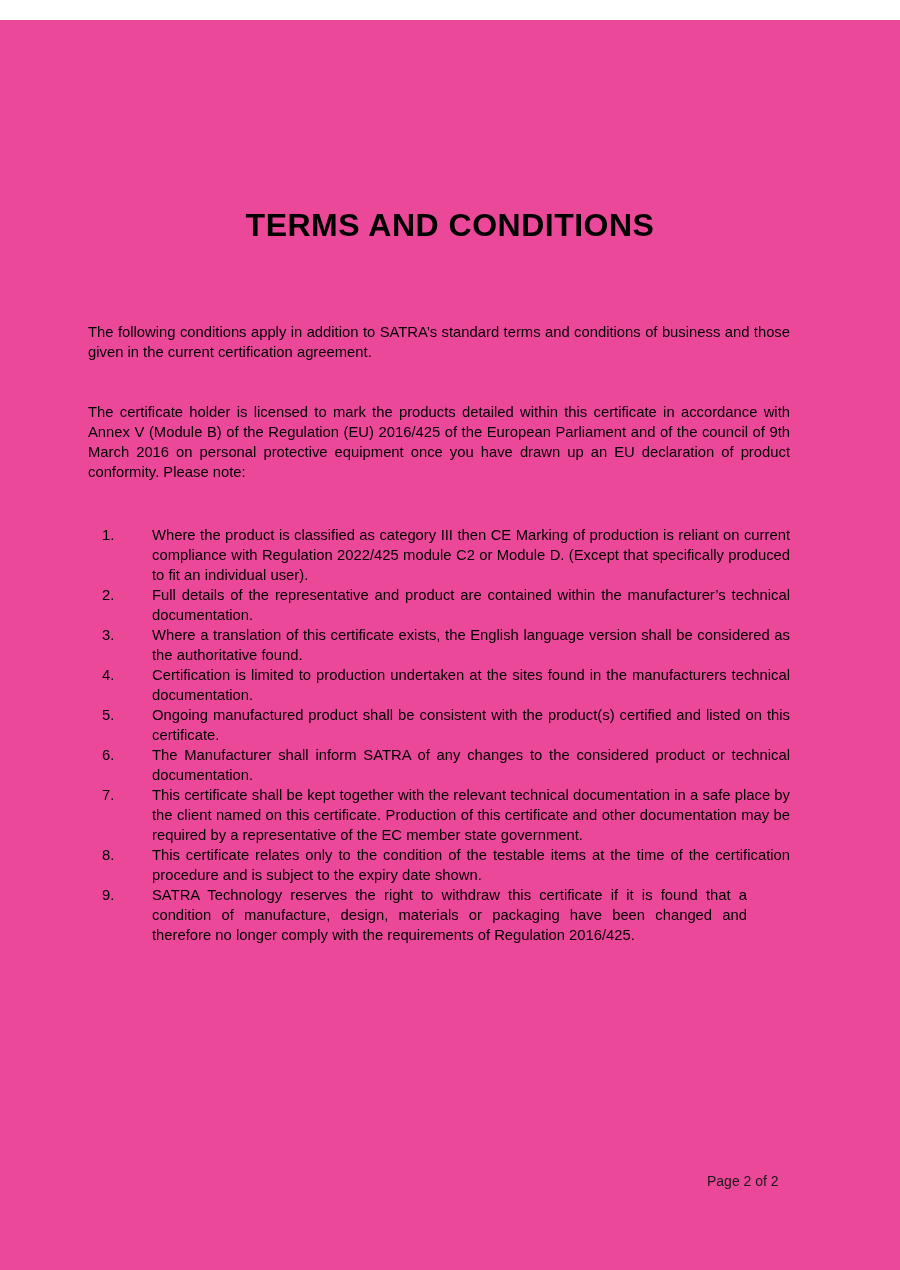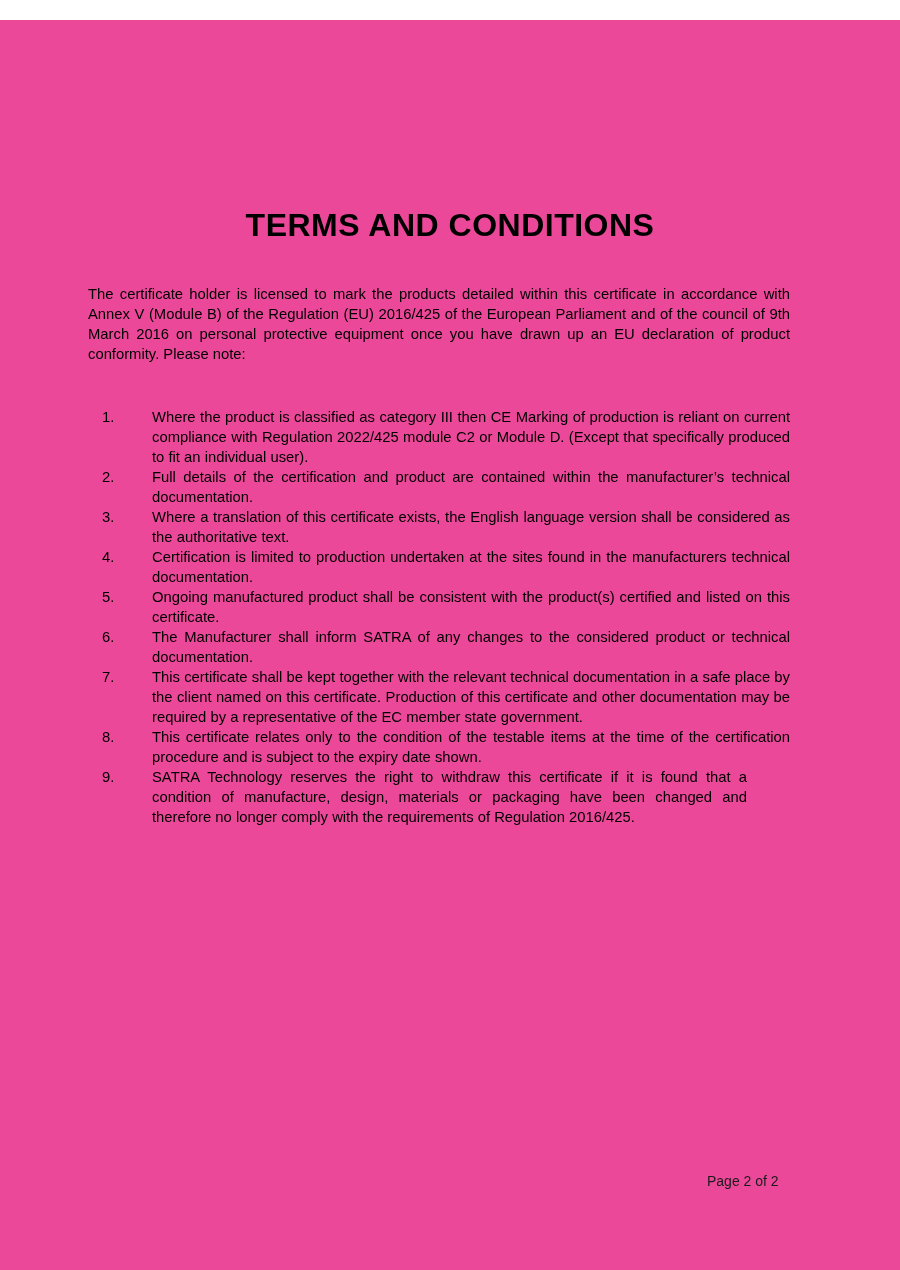--- a/index.html
+++ b/index.html
@@ -60,38 +60,39 @@
     color: #1a1a1a;
   }
 </style>
 </head>
 <body>
 
 <div class="page">
 
   <h1 class="doc-title">TERMS AND CONDITIONS</h1>
 
+  <p class="intro-para first body-text">The following conditions apply in addition to SATRA’s standard terms and conditions of business and those given in the current certification agreement.</p>
 
   <p class="intro-para second body-text">The certificate holder is licensed to mark the products detailed within this certificate in accordance with Annex V (Module B) of the Regulation (EU) 2016/425 of the European Parliament and of the council of 9th March 2016 on personal protective equipment once you have drawn up an EU declaration of product conformity. Please note:</p>
 
   <div class="cond-list body-text">
 
     <div class="cond-row">
       <span class="cond-num">1.</span>
       <div class="cond-text">Where the product is classified as category III then CE Marking of production is reliant on current compliance with Regulation 2022/425 module C2 or Module D. (Except that specifically produced to fit an individual user).</div>
     </div>
 
     <div class="cond-row">
       <span class="cond-num">2.</span>
-      <div class="cond-text">Full details of the certification and product are contained within the manufacturer’s technical documentation.</div>
+      <div class="cond-text">Full details of the representative and product are contained within the manufacturer’s technical documentation.</div>
     </div>
 
     <div class="cond-row">
       <span class="cond-num">3.</span>
-      <div class="cond-text">Where a translation of this certificate exists, the English language version shall be considered as the authoritative text.</div>
+      <div class="cond-text">Where a translation of this certificate exists, the English language version shall be considered as the authoritative found.</div>
     </div>
 
     <div class="cond-row">
       <span class="cond-num">4.</span>
       <div class="cond-text">Certification is limited to production undertaken at the sites found in the manufacturers technical documentation.</div>
     </div>
 
     <div class="cond-row">
       <span class="cond-num">5.</span>
       <div class="cond-text">Ongoing manufactured product shall be consistent with the product(s) certified and listed on this certificate.</div>

